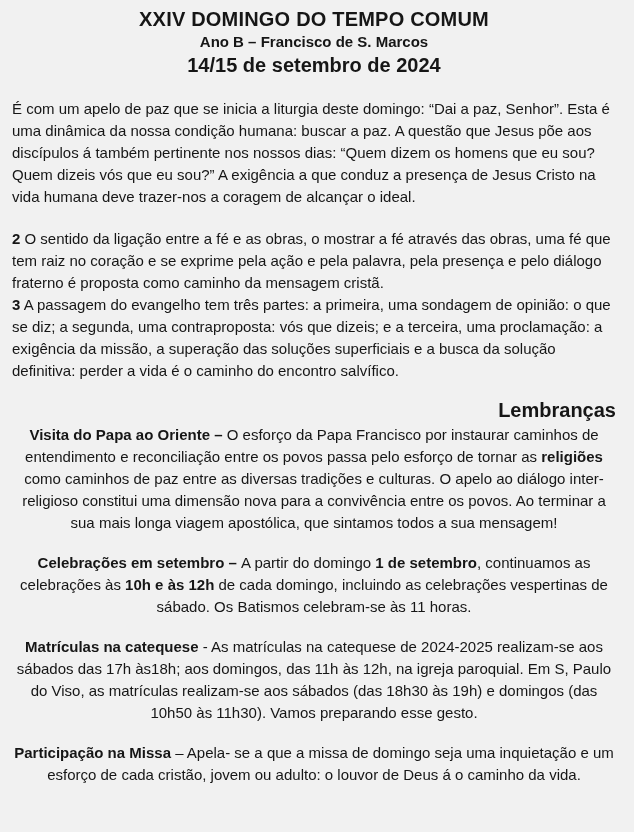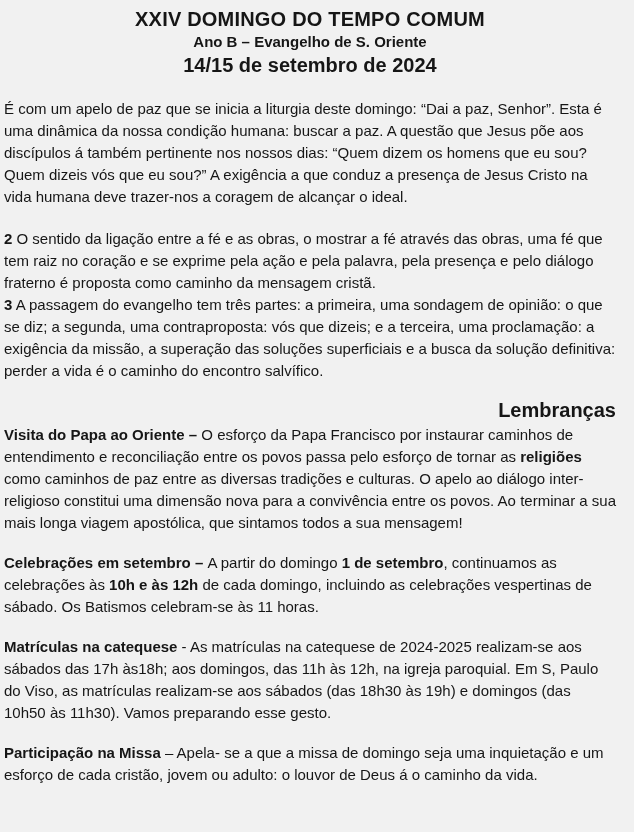--- a/index.html
+++ b/index.html
@@ -11,21 +11,21 @@
     height: 832px;
     overflow: hidden;
     background: #f1f1f1;
     color: #161616;
     font-family: "Liberation Sans", "DejaVu Sans", sans-serif;
   }
   .doc {
     box-sizing: border-box;
     width: 634px;
     height: 832px;
-    padding: 6px 18px 2px 4px;
+    padding: 6px 18px 2px 12px;
   }
   .header { text-align: center; }
   .title {
     font-size: 20px;
     font-weight: 700;
     line-height: 26px;
     letter-spacing: 0.2px;
   }
   .subtitle {
     font-size: 15px;
@@ -46,33 +46,33 @@
   .commentary { margin-top: 20px; }
   .commentary .para { margin: 0; }
   .section-heading {
     margin-top: 16px;
     margin-bottom: 2px;
     text-align: right;
     font-size: 20px;
     font-weight: 700;
     line-height: 24px;
   }
-  .lem-para { margin-top: 18px; }
+  .lem-para { margin-top: 18px; text-align: center; }
   .lem-para:first-of-type { margin-top: 0; }
   .run { font-weight: 400; }
   .run.b { font-weight: 700; }
 </style>
 </head>
 <body style="background: rgb(241, 241, 241); color: rgb(22, 22, 22);">
 
 <div class="doc">
 
   <div class="header">
     <div class="title">XXIV DOMINGO DO TEMPO COMUM</div>
-    <div class="subtitle">Ano B – Evangelho de S. Oriente</div>
+    <div class="subtitle">Ano B – Francisco de S. Marcos</div>
     <div class="date">14/15 de setembro de 2024</div>
   </div>
 
   <div class="para intro"><span class="run">É com um apelo de paz que se inicia a liturgia deste domingo: “Dai a paz, Senhor”. Esta é uma dinâmica da nossa condição humana: buscar a paz. A questão que Jesus põe aos discípulos á também pertinente nos nossos dias: “Quem dizem os homens que eu sou? Quem dizeis vós que eu sou?” A exigência a que conduz a presença de Jesus Cristo na vida humana deve trazer-nos a coragem de alcançar o ideal.</span></div>
 
   <div class="commentary">
     <div class="para"><span class="run b">2</span><span class="run"> O sentido da ligação entre a fé e as obras, o mostrar a fé através das obras, uma fé que tem raiz no coração e se exprime pela ação e pela palavra, pela presença e pelo diálogo fraterno é proposta como caminho da mensagem cristã.</span></div>
     <div class="para"><span class="run b">3</span><span class="run"> A passagem do evangelho tem três partes: a primeira, uma sondagem de opinião: o que se diz; a segunda, uma contraproposta: vós que dizeis; e a terceira, uma proclamação: a exigência da missão, a superação das soluções superficiais e a busca da solução definitiva: perder a vida é o caminho do encontro salvífico.</span></div>
   </div>
 

